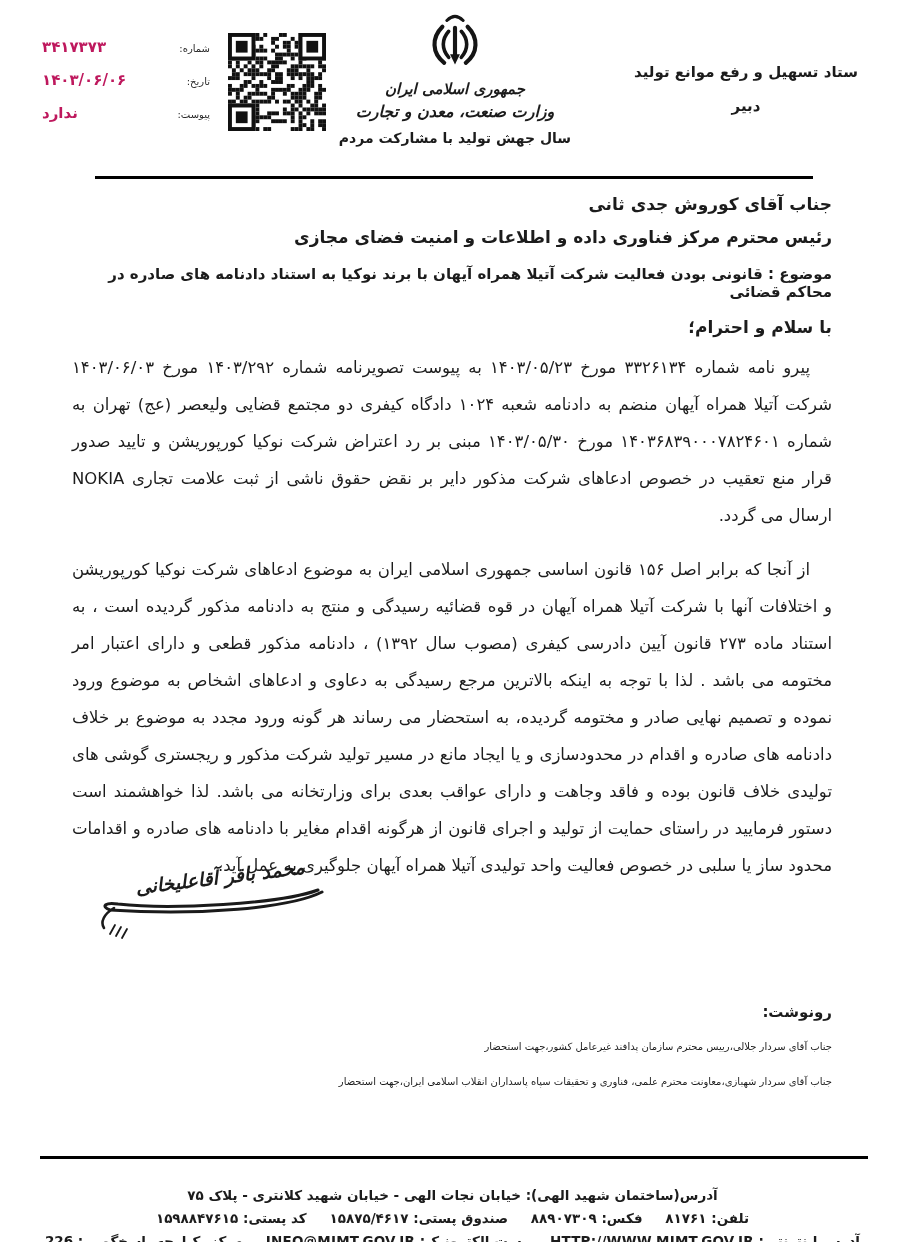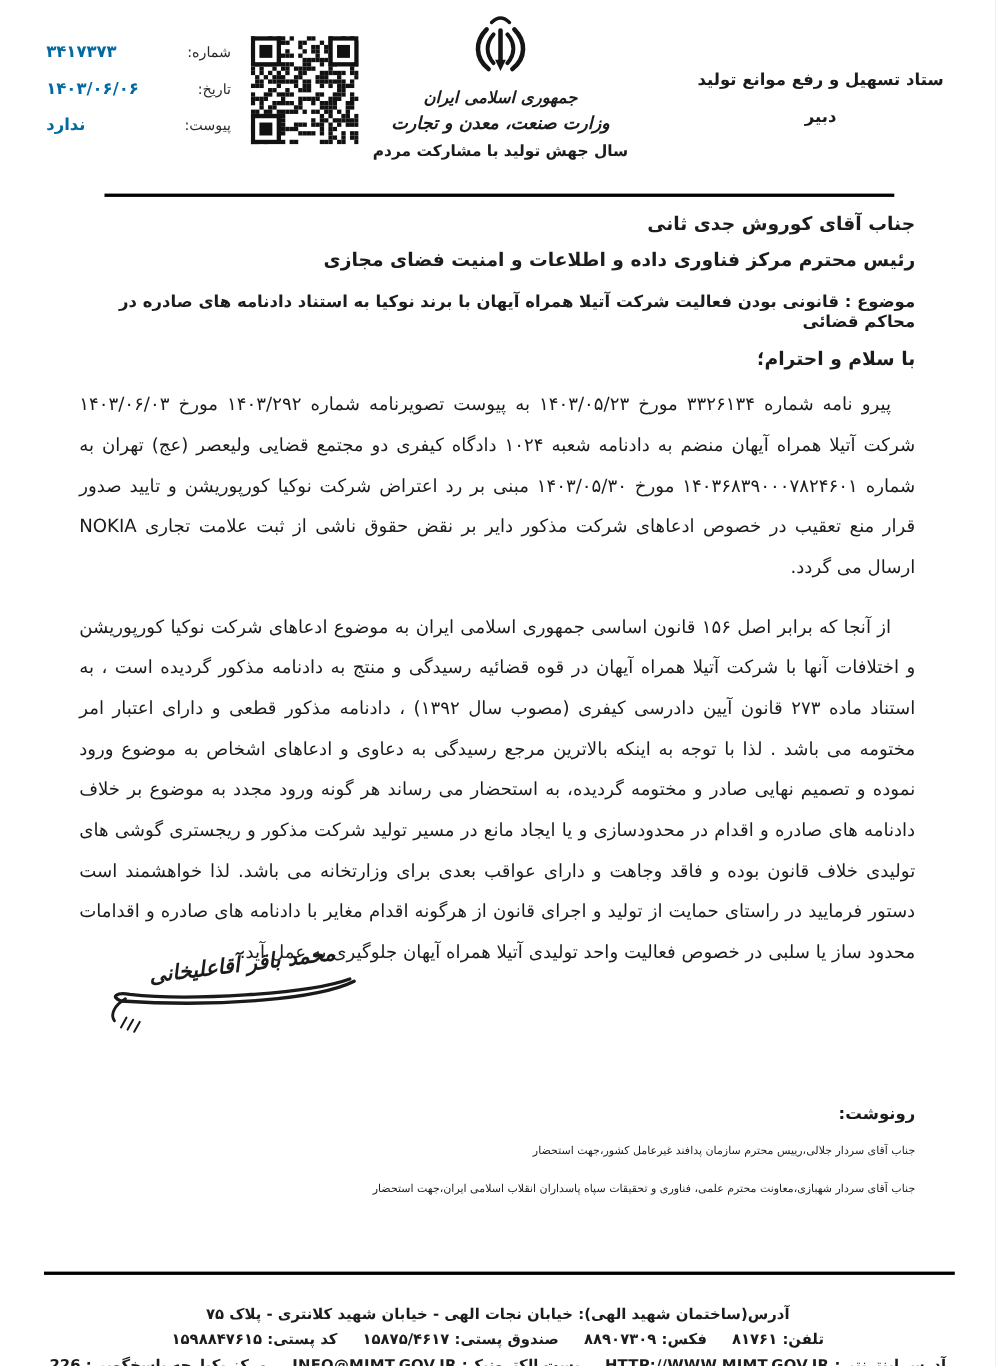--- a/index.html
+++ b/index.html
@@ -4,22 +4,22 @@
 <style>
   html,body{margin:0;padding:0;background:#e8e8e8;}
   .page{
     position:relative;width:905px;height:1242px;margin:0 auto;
     background:#ffffff;overflow:hidden;color:#1c1c1c;
     font-family:"DejaVu Sans", sans-serif;
   }
   
   .meta-block{position:absolute;top:38px;left:42px;width:168px;direction:rtl;}
   .meta-row{display:flex;justify-content:space-between;align-items:baseline;margin-bottom:15px;}
-  .meta-label{font-size:13px;color:#2a2a2a;}
-  .meta-value{font-size:15px;font-weight:bold;color:#0369a1;}
+  .meta-label{font-size:10px;color:#2a2a2a;}
+  .meta-value{font-size:15px;font-weight:bold;color:#be185d;}
   .qr{position:absolute;top:30px;left:228px;width:98px;height:104px;}
   .center-head{position:absolute;top:12px;left:328px;width:254px;text-align:center;direction:rtl;}
   .emblem{width:54px;height:62px;display:inline-block;}
   .country{font-size:15px;font-weight:600;font-style:italic;margin-top:2px;}
   .ministry{font-size:16px;font-weight:700;font-style:italic;margin-top:4px;}
   .slogan{font-size:14px;font-weight:600;margin-top:9px;font-style:normal;}
   .right-head{position:absolute;top:62px;left:612px;width:268px;text-align:center;direction:rtl;}
   .right-head .org{font-size:15px;font-weight:bold;line-height:1.4;}
   .right-head .role{font-size:15px;font-weight:bold;margin-top:14px;}
   .top-rule{position:absolute;top:176px;left:95px;width:718px;height:3px;background:#000;}

